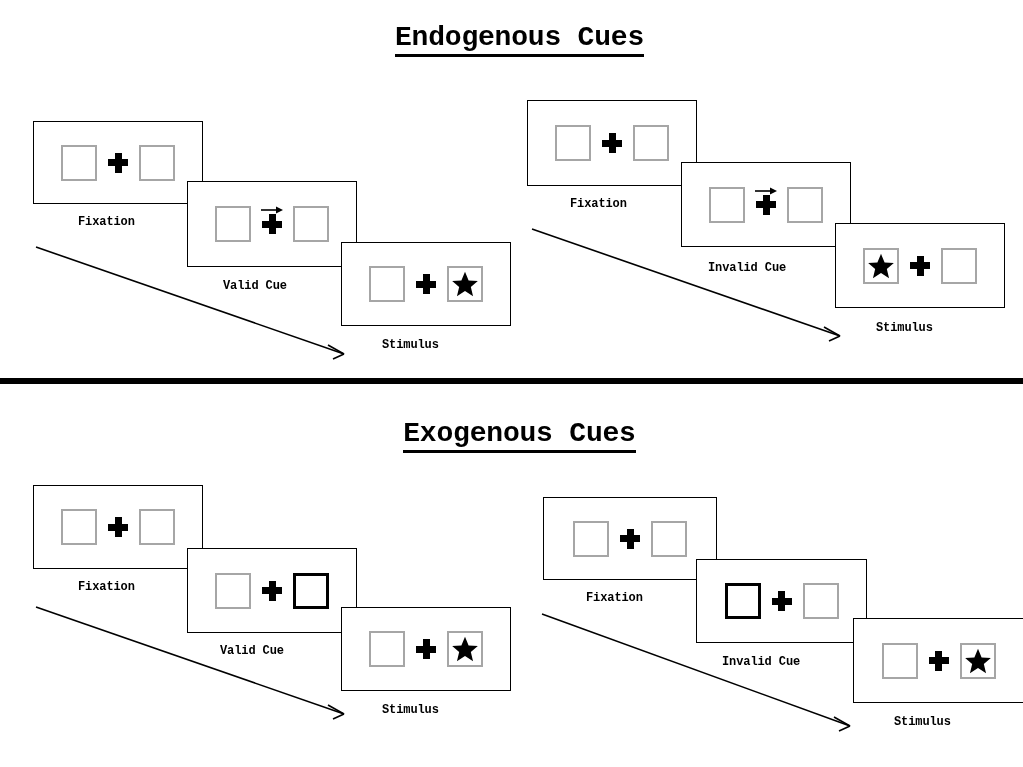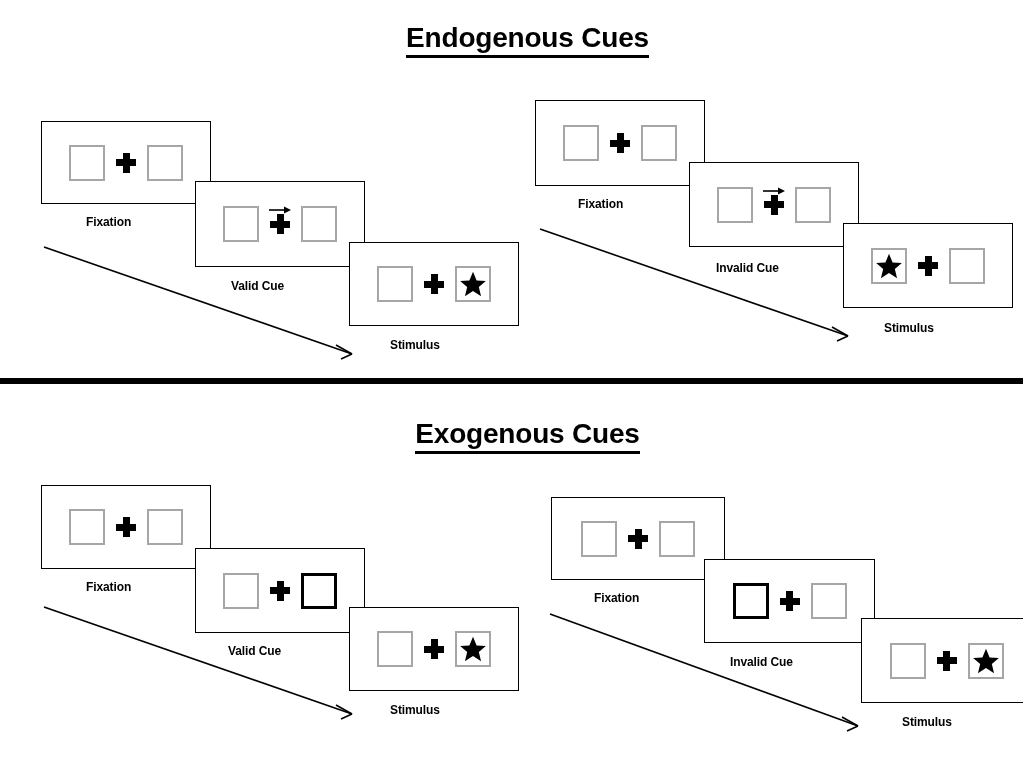--- a/index.html
+++ b/index.html
@@ -1,19 +1,19 @@
 <!DOCTYPE html>
 <html><head>
 <meta charset="utf-8">
 <style>
   html,body{margin:0;padding:0;background:#ffffff;}
   body{width:1023px;height:767px;position:relative;overflow:hidden;
        font-family:"Liberation Sans","DejaVu Sans",sans-serif;color:#000;}
 
-  .section{position:absolute;left:16px;width:910px;}
+  .section{position:absolute;left:8px;width:910px;font-family:Liberation Mono, monospace;}
   #section-endogenous{top:0;height:385px;}
   #section-exogenous{top:385px;height:382px;}
 
   .section-title{
     position:absolute;left:0;width:1023px;text-align:center;
     font-size:28px;font-weight:bold;letter-spacing:-0.2px;
     color:#000;
   }
   .section-title span{
     border-bottom:3px solid #000;padding-bottom:1px;display:inline-block;

